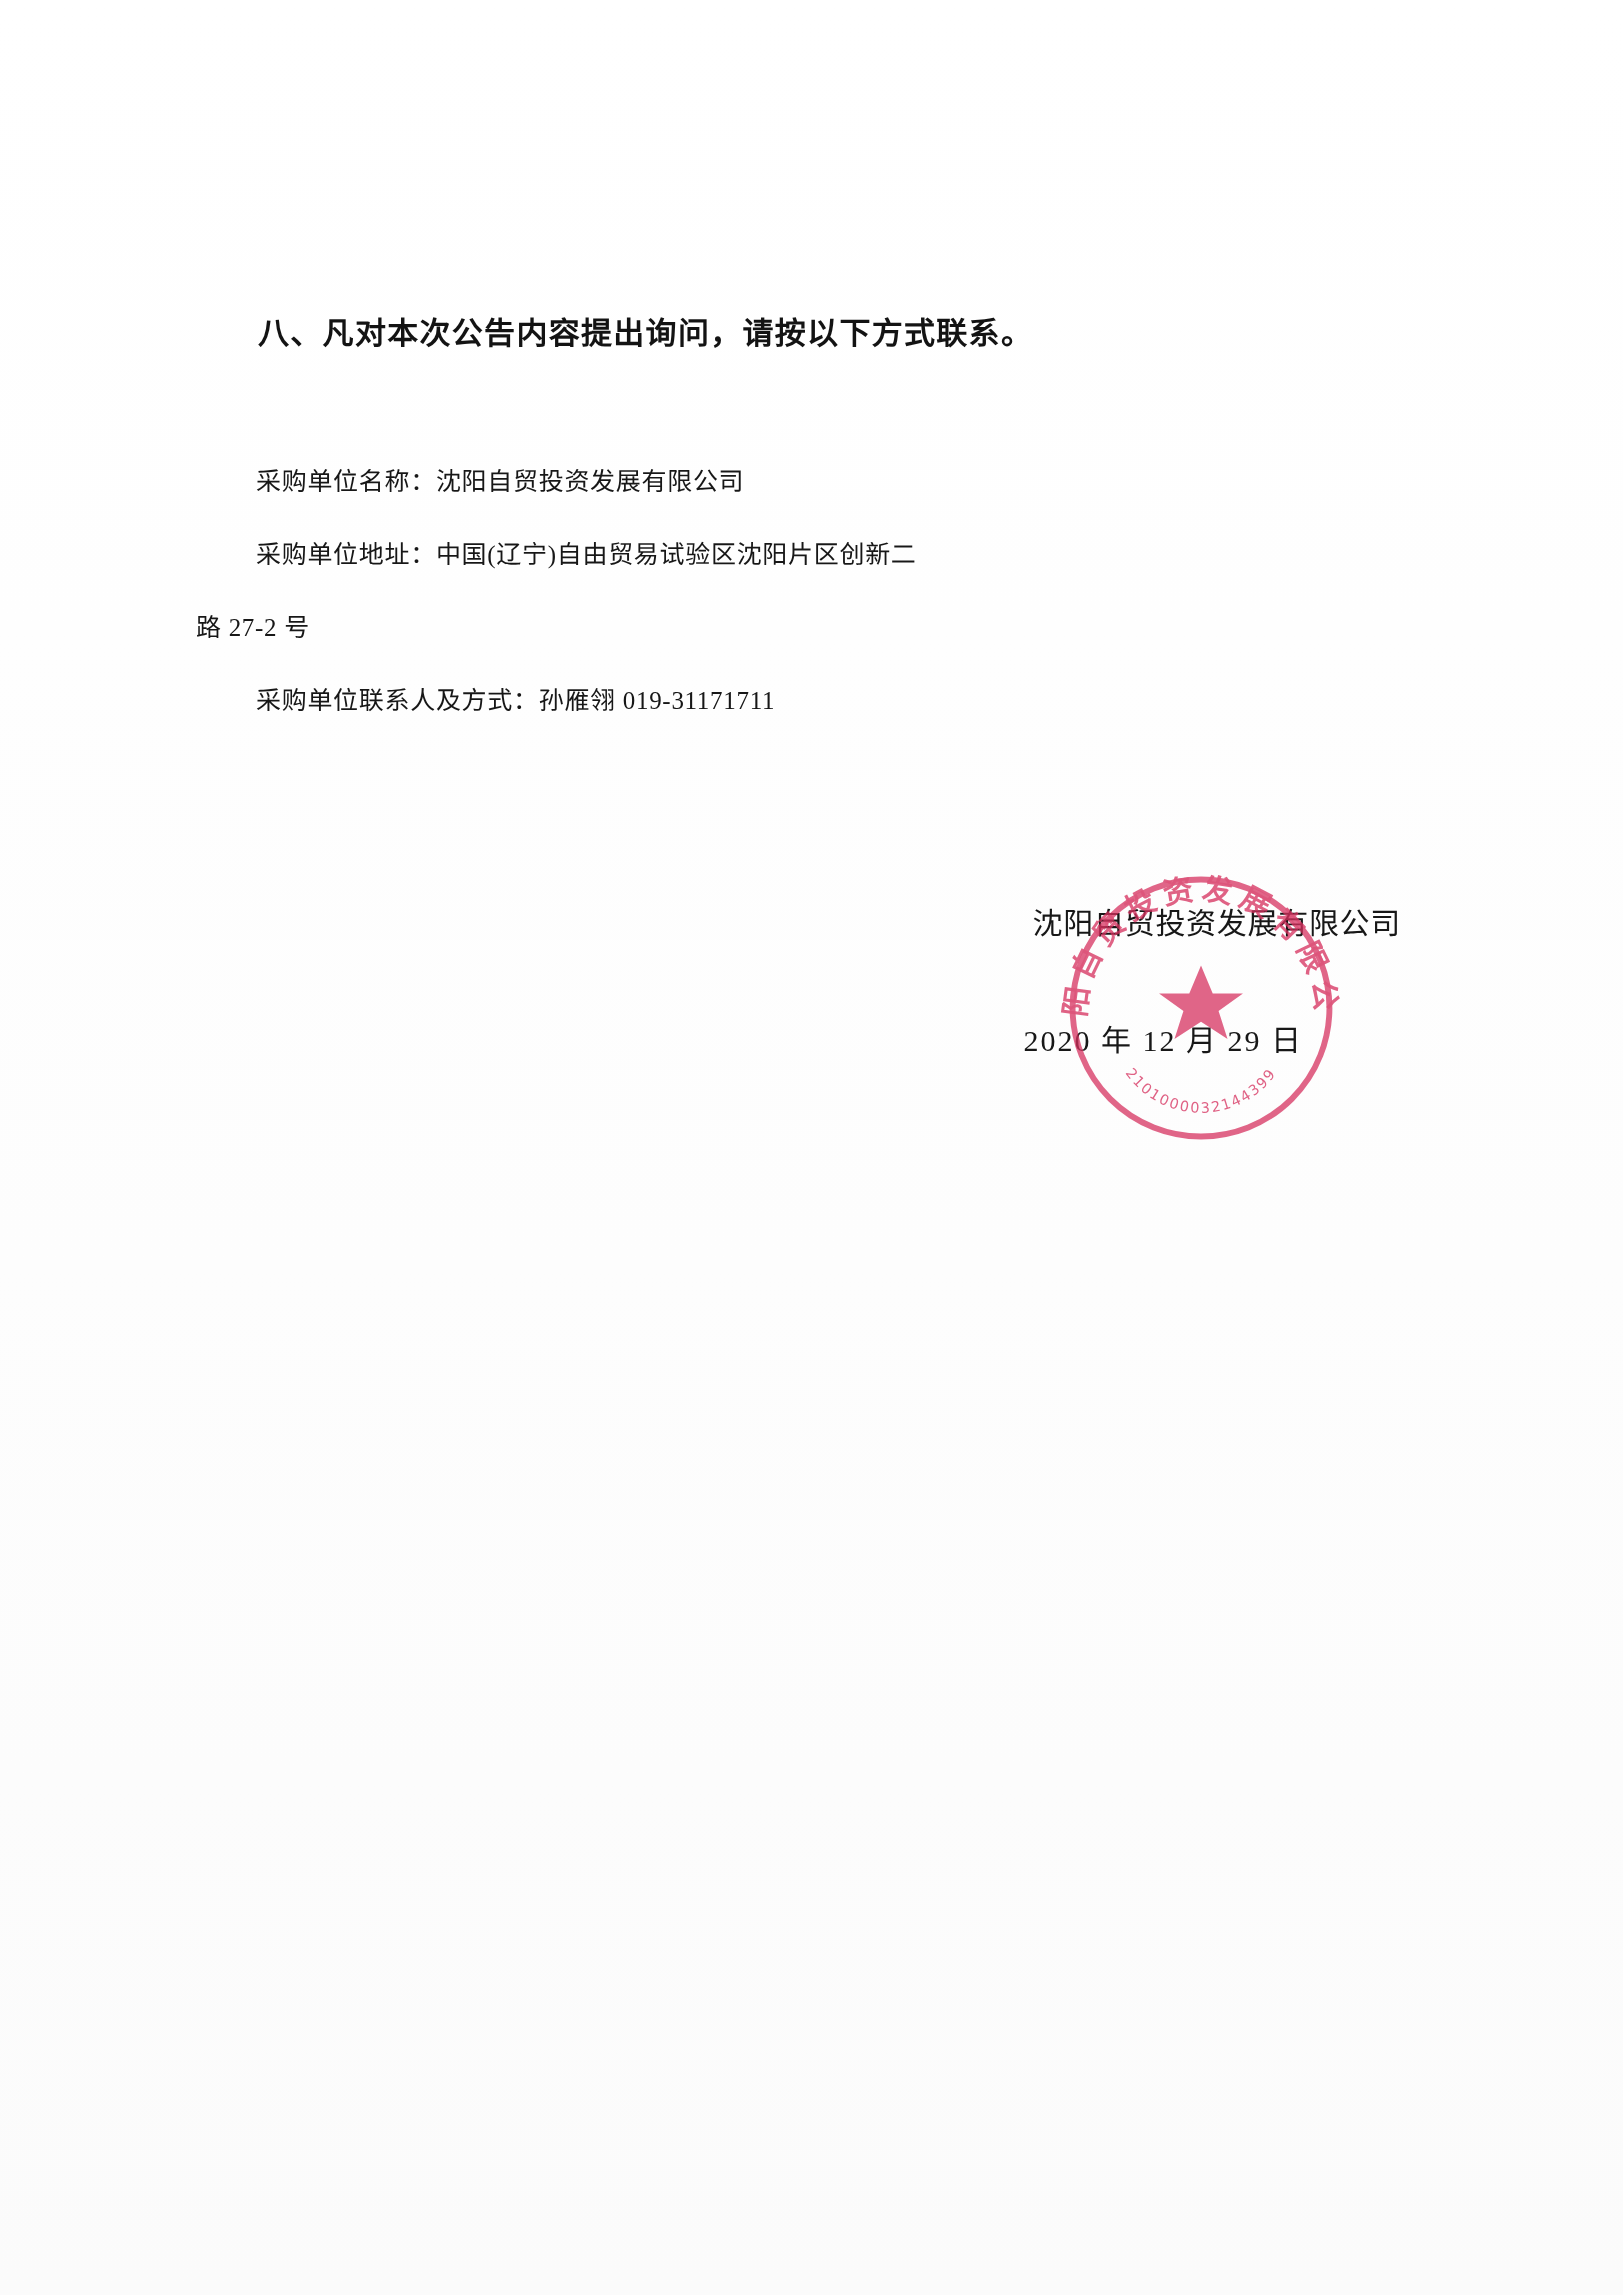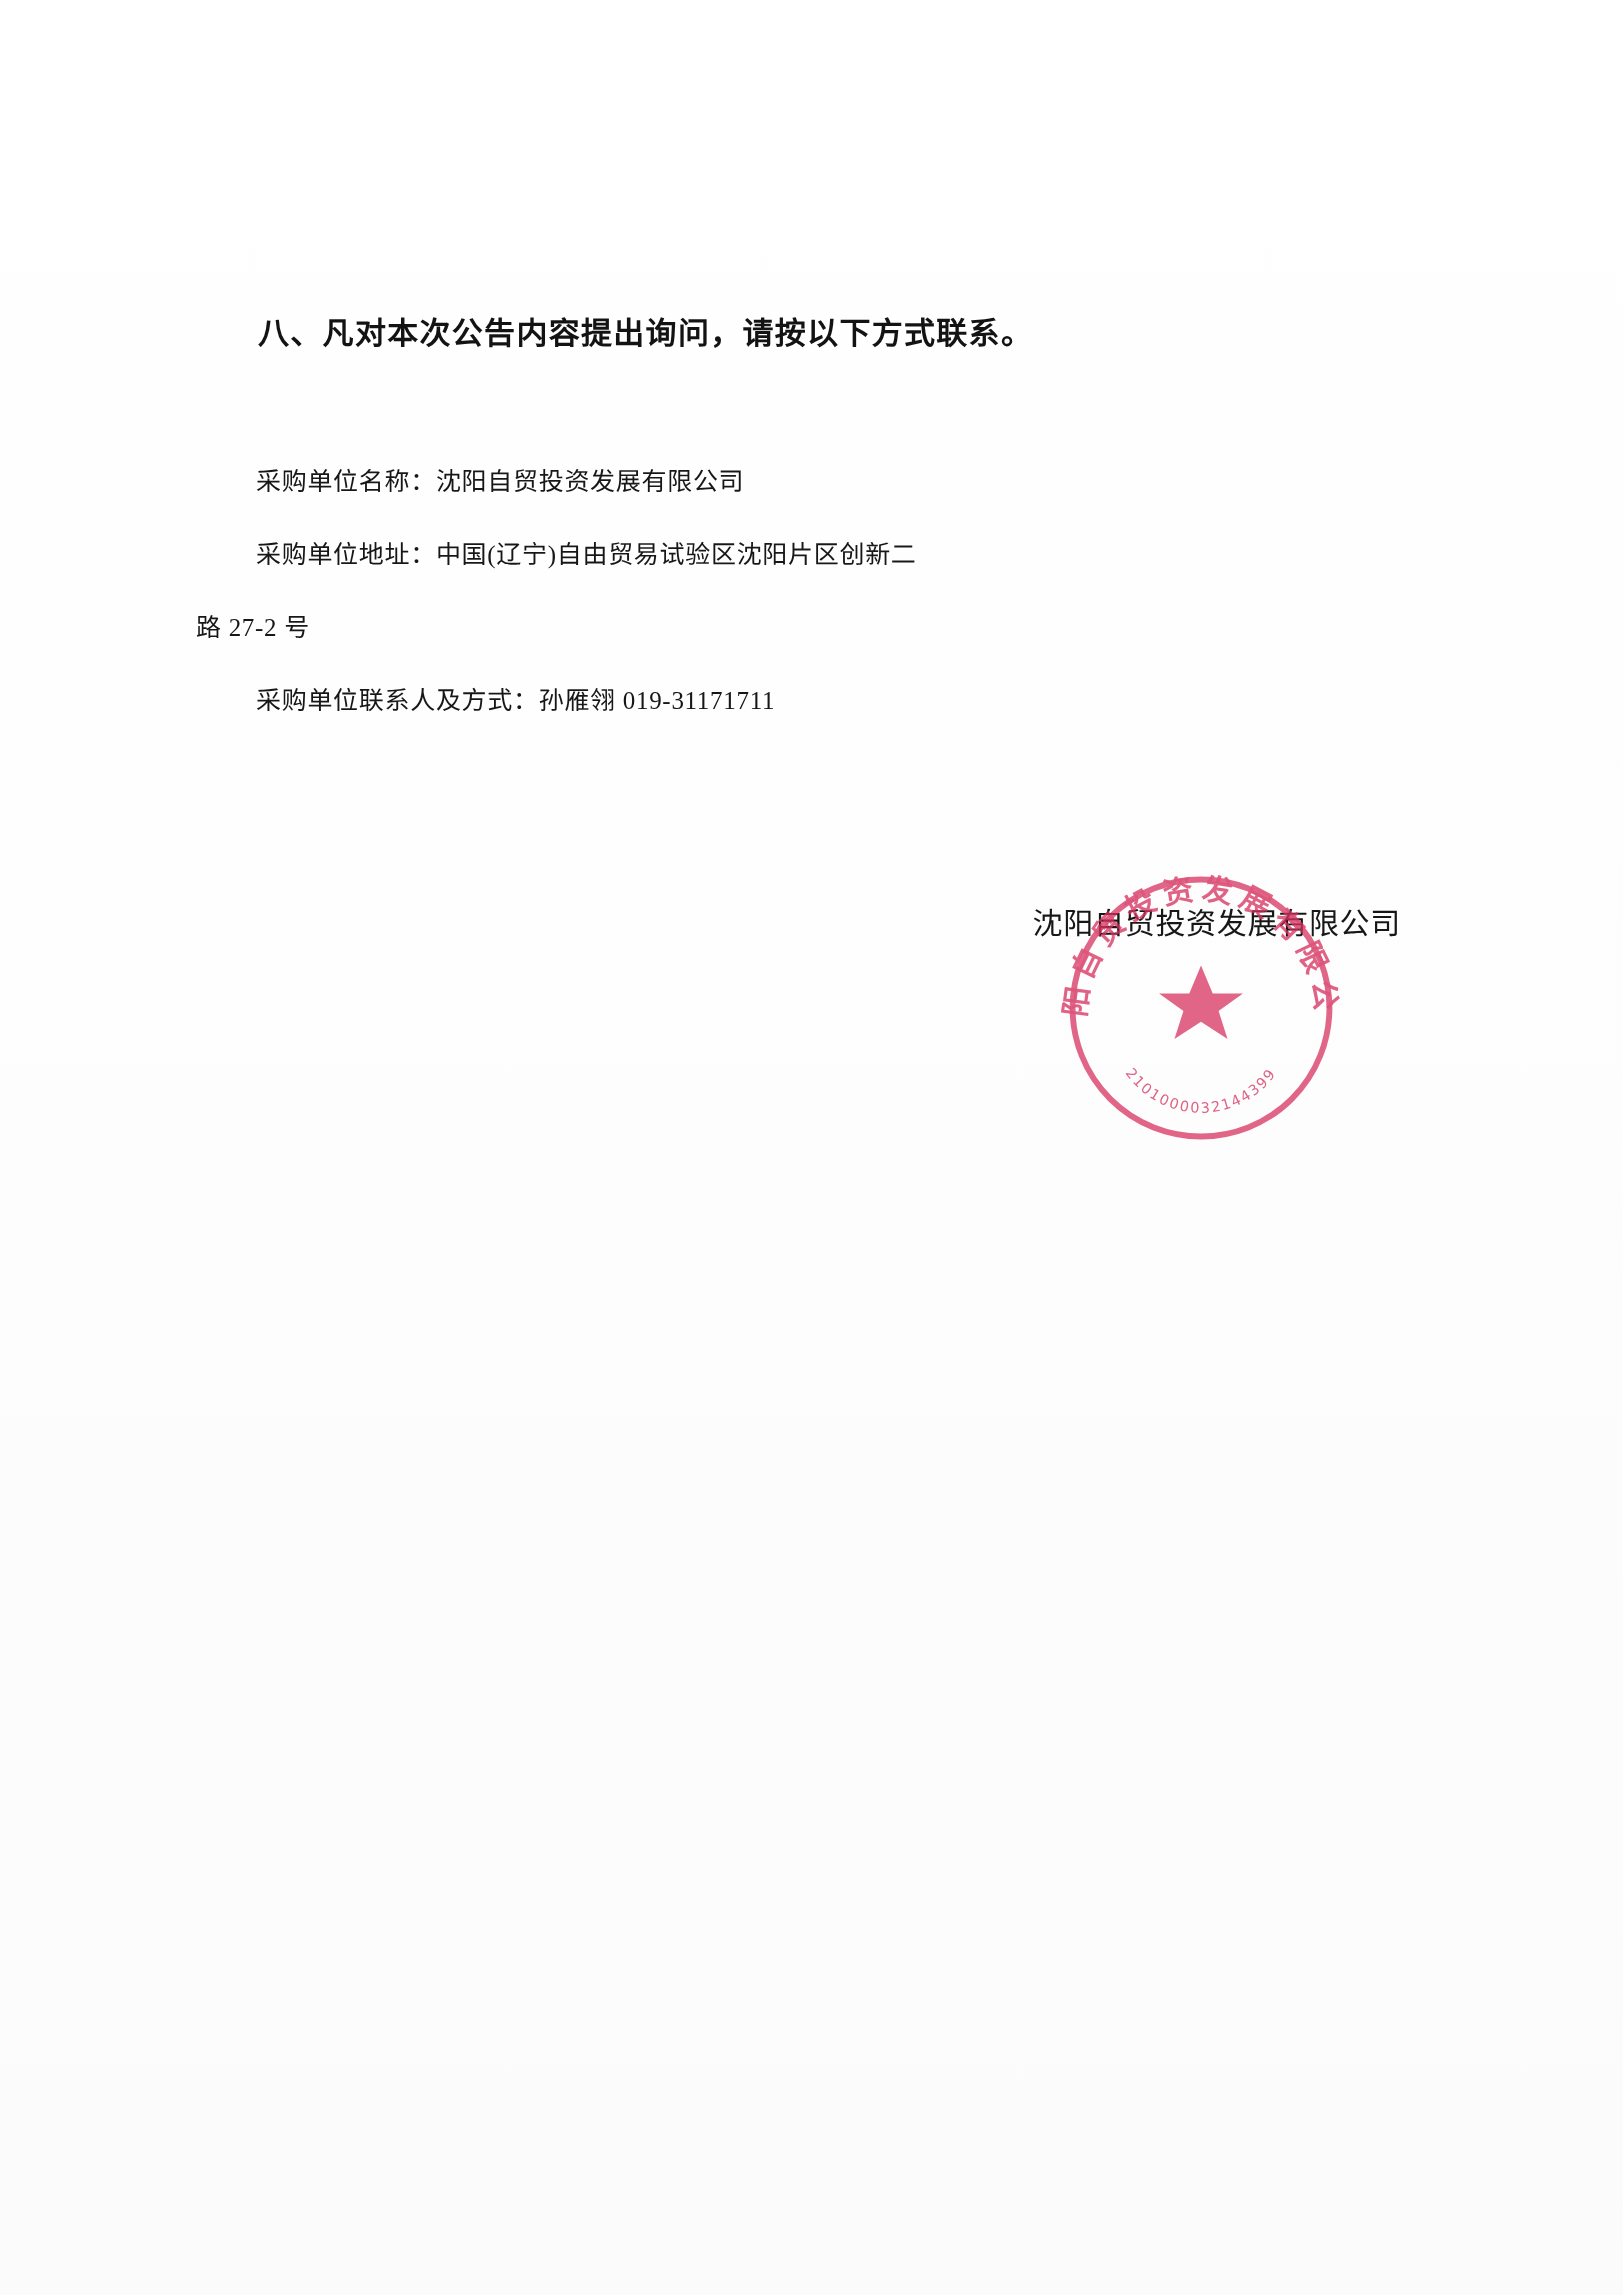--- a/index.html
+++ b/index.html
@@ -95,20 +95,21 @@
 
     <div class="body-block">
       <p class="para">采购单位名称：沈阳自贸投资发展有限公司</p>
       <p class="para">采购单位地址：中国(辽宁)自由贸易试验区沈阳片区创新二</p>
       <p class="para" style="text-indent:0;">路 27-2 号</p>
       <p class="para">采购单位联系人及方式：孙雁翎 019-31171711</p>
     </div>
 
     <div class="sign-block">
       <p class="sign-line">沈阳自贸投资发展有限公司</p>
+      <p class="sign-date">2020 年 12 月 29 日</p>
     </div>
 
   </div>
 
   <div class="seal">
     <svg viewBox="0 0 470 470" width="308" height="308" xmlns="http://www.w3.org/2000/svg">
       <defs>
         <path id="sealArcTop" d="M 60 245 A 175 175 0 0 1 410 245" fill="none"></path>
         <path id="sealArcBottom" d="M 95 255 A 140 140 0 0 0 375 255" fill="none"></path>
       </defs>

